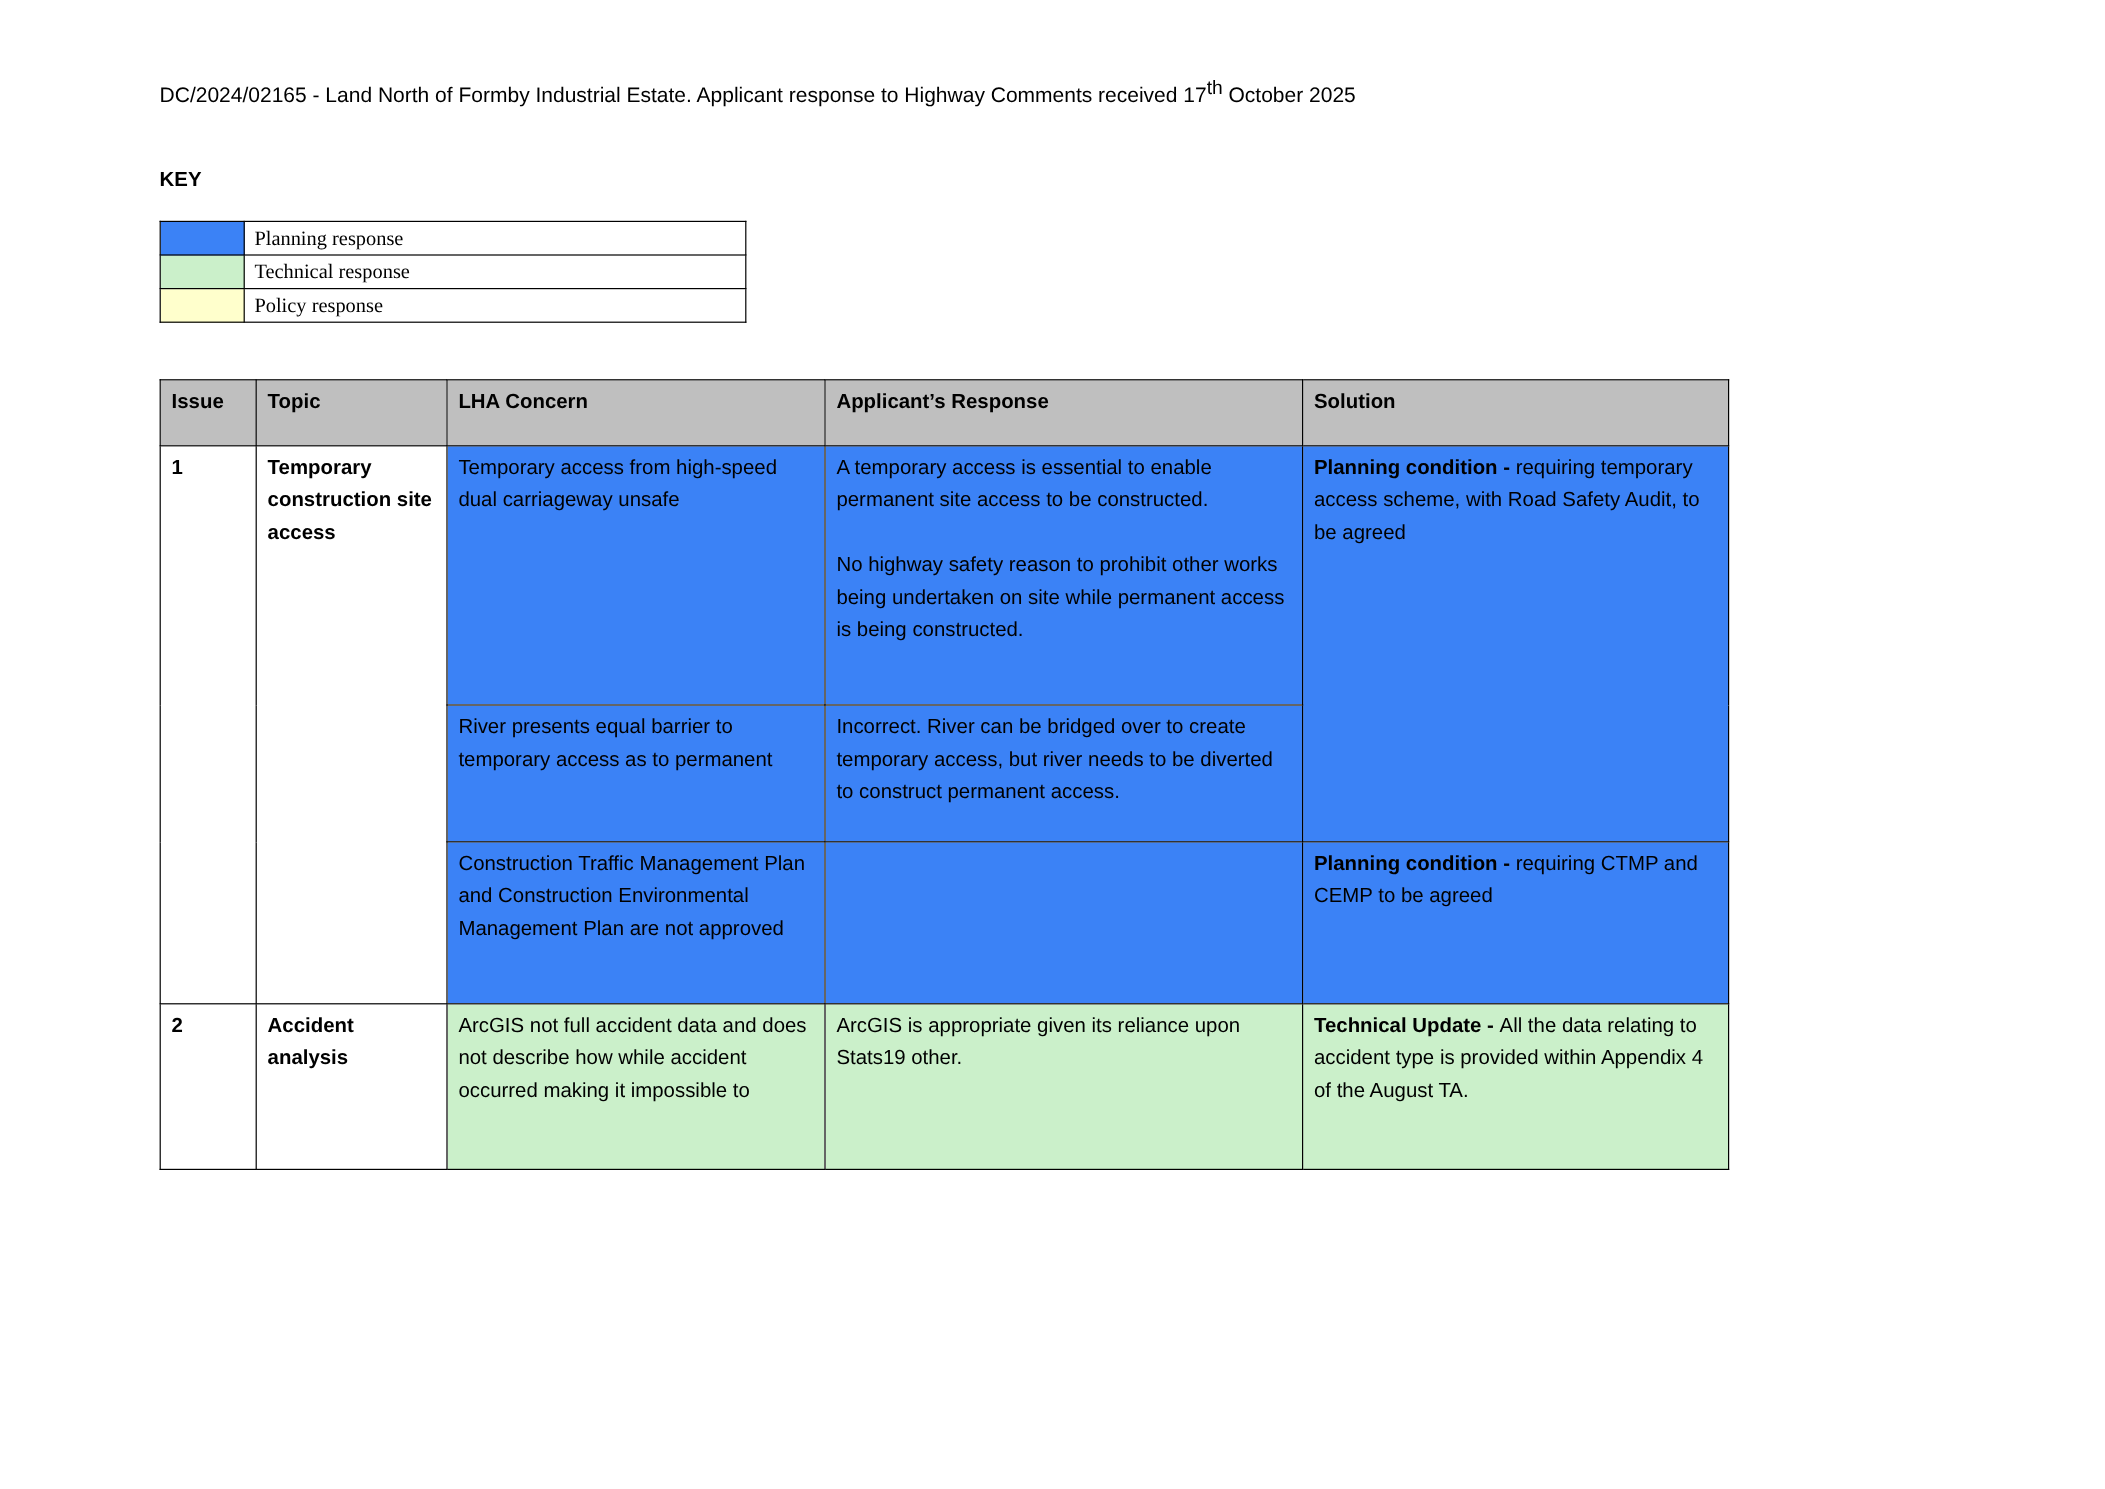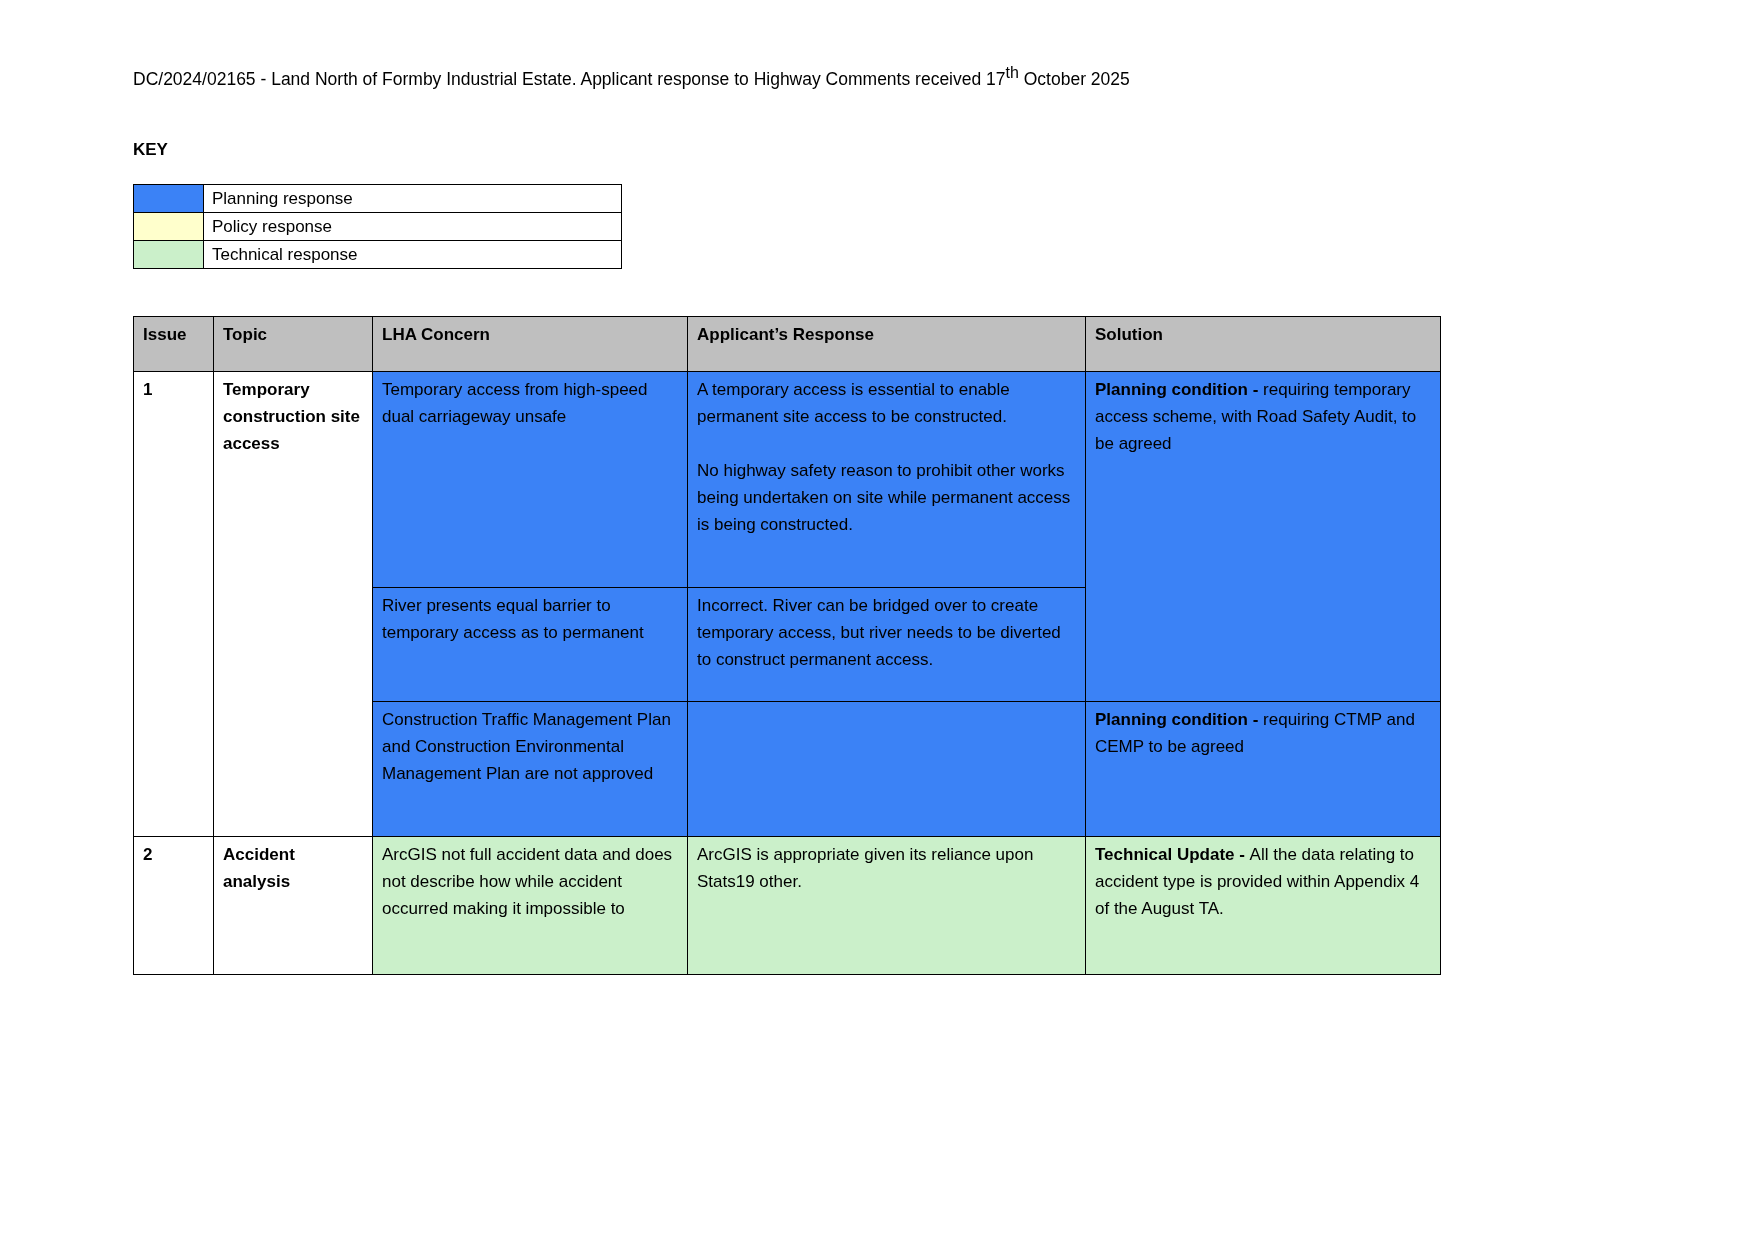--- a/index.html
+++ b/index.html
@@ -39,20 +39,21 @@
   .key-table {
     margin-top: 24px;
     width: 489px;
   }
   .key-table td {
     border: 1px solid #000000;
     height: 28px;
     font-size: 17px;
     padding: 1px 8px;
     vertical-align: middle;
+    font-family: Liberation Serif, serif;
   }
   .key-table .swatch {
     width: 70px;
     padding: 0;
   }
   .main-table {
     margin-top: 47px;
     width: 1307px;
     font-size: 17px;
     line-height: 27px;
@@ -90,26 +91,26 @@
 
   <div class="key-heading">KEY</div>
 
   <table class="key-table">
     <tbody>
         <tr>
       <td class="swatch bg-planning"></td>
       <td class="key-label">Planning response</td>
     </tr>
     <tr>
+      <td class="swatch bg-technical"></td>
+      <td class="key-label">Technical response</td>
+    </tr>
+    <tr>
       <td class="swatch bg-policy"></td>
       <td class="key-label">Policy response</td>
-    </tr>
-    <tr>
-      <td class="swatch bg-technical"></td>
-      <td class="key-label">Technical response</td>
     </tr>
   </tbody>
     </table>
 
   <table class="main-table">
     <colgroup>
       <col style="width:80px">
       <col style="width:159px">
       <col style="width:315px">
       <col style="width:398px">

